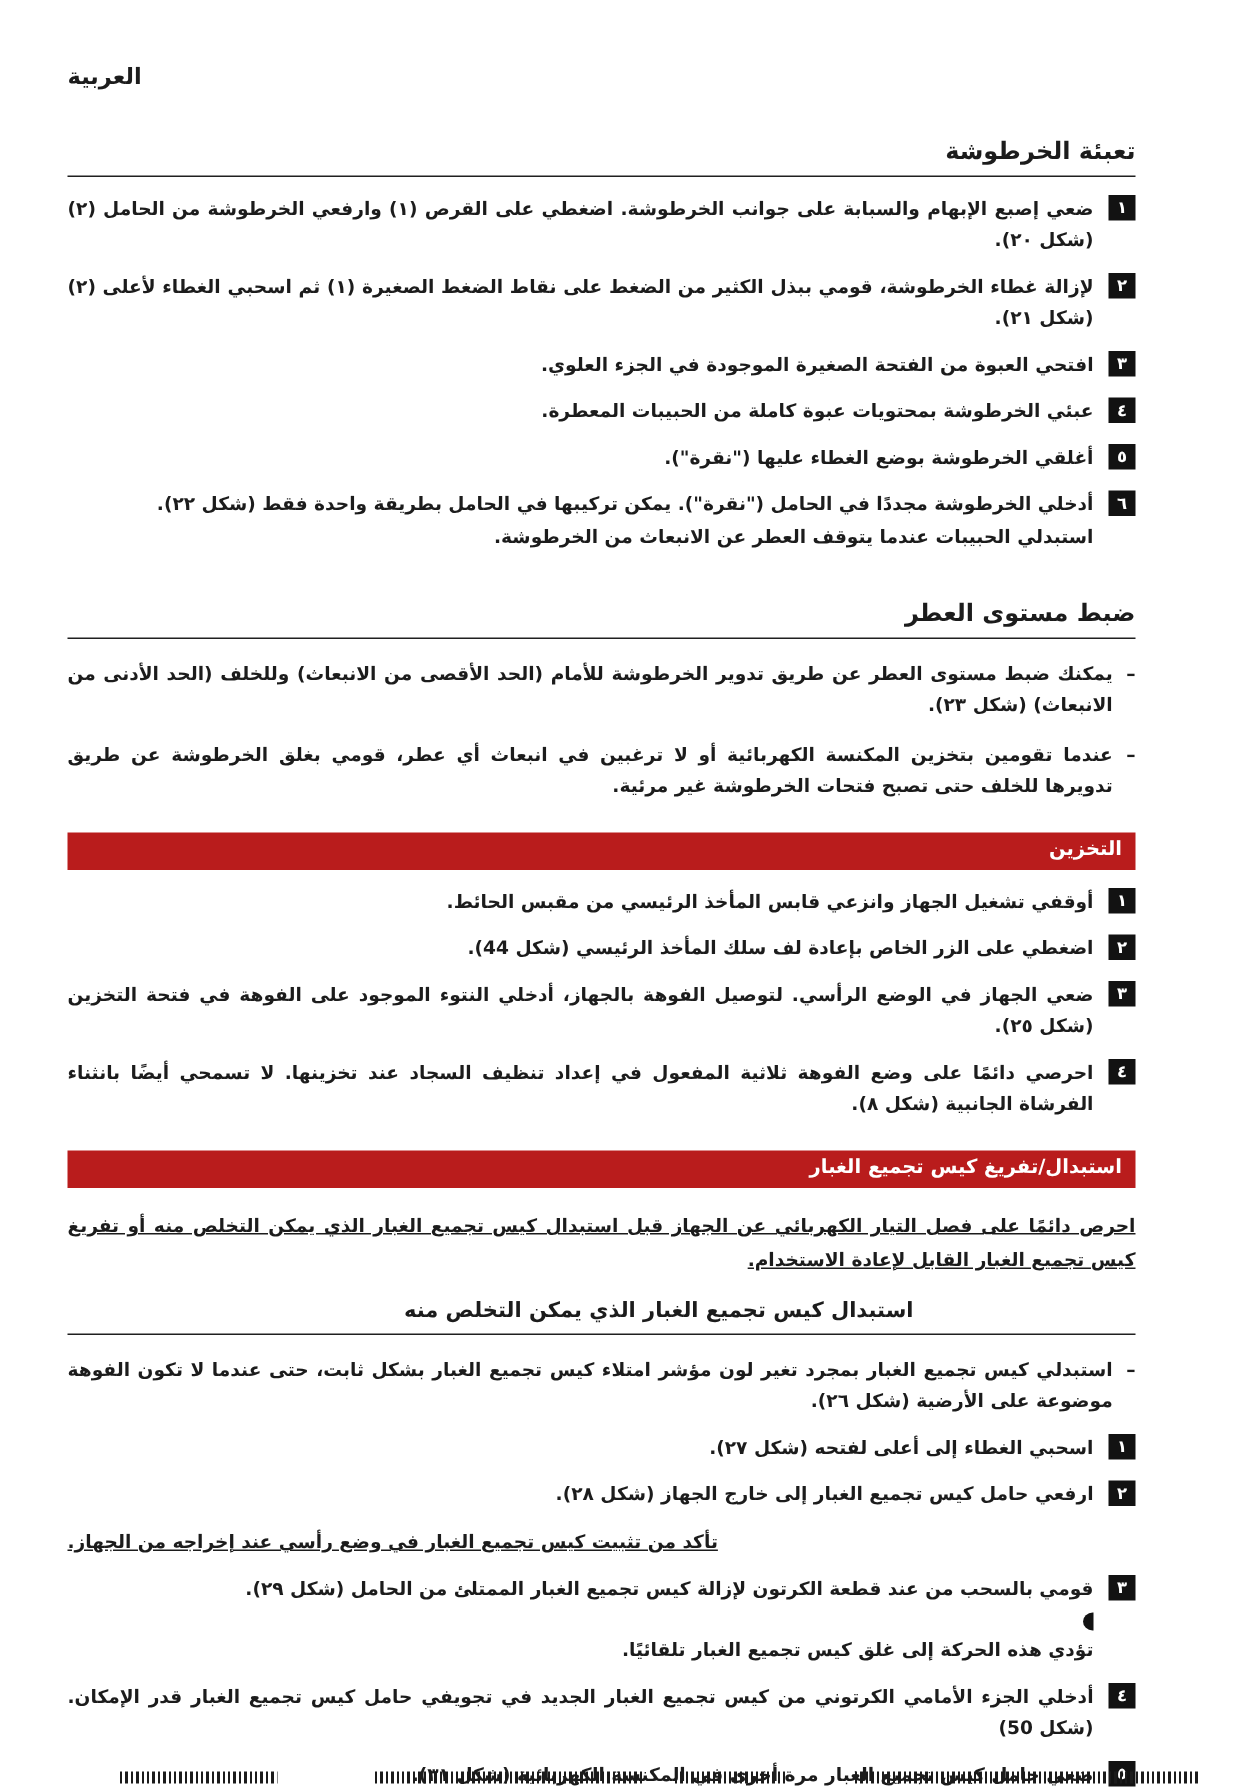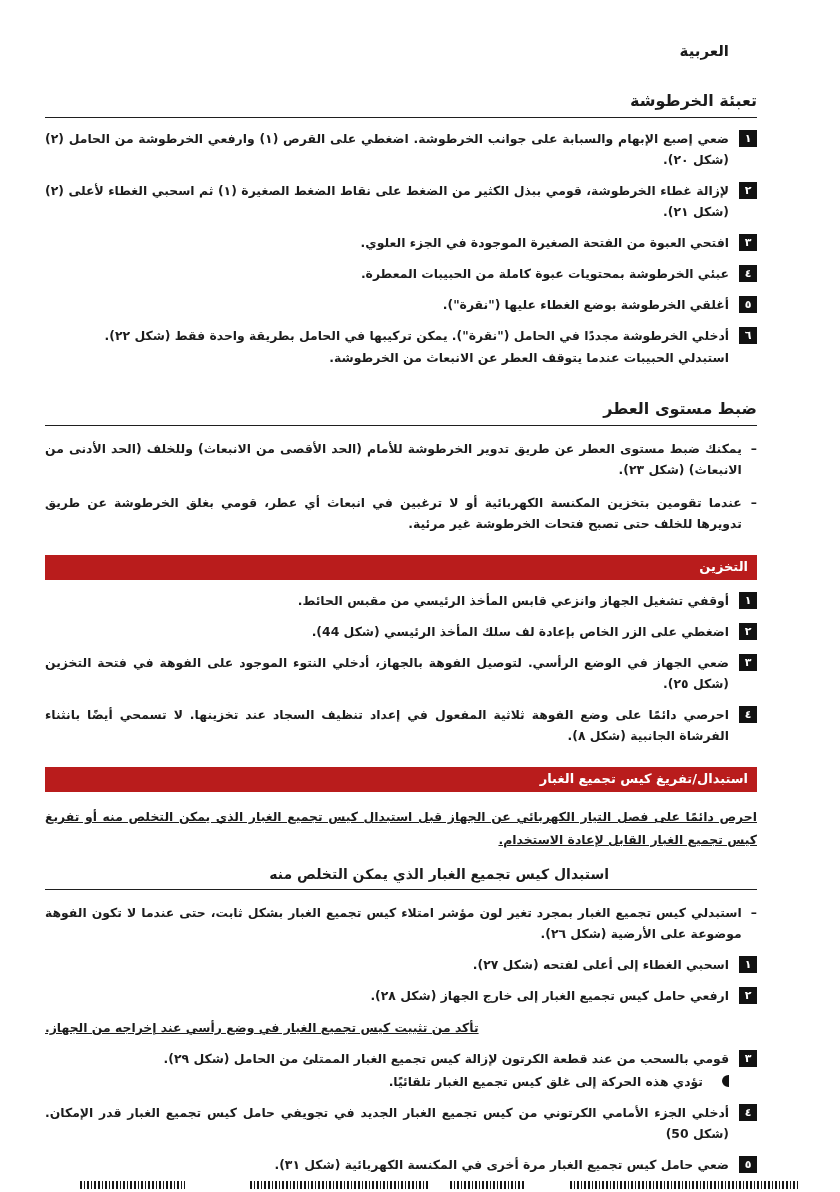--- a/index.html
+++ b/index.html
@@ -1,20 +1,20 @@
 <!DOCTYPE html>
 <html lang="ar" dir="rtl"><head>
 <meta charset="utf-8">
 <style>
   html,body{margin:0;padding:0;background:#ffffff;}
   body{width:840px;height:1192px;font-family:"DejaVu Sans",sans-serif;color:#1c1c1c;}
   .page{position:relative;width:840px;height:1192px;overflow:hidden;direction:rtl;background:#fff;}
   .content{position:absolute;top:0;right:83px;width:712px;}
 
-  .lang-title{margin-top:42px;padding-left:0;padding-right:28px;font-size:15px;font-weight:bold;text-align:right;}
+  .lang-title{margin-top:42px;padding-left:0;padding-right:28px;font-size:15px;font-weight:bold;text-align:left;}
 
   .sec-heading{margin-top:31px;font-size:16px;font-weight:bold;text-align:right;
     padding-bottom:7px;border-bottom:1.6px solid #1f1f1f;}
 
   .step{display:flex;align-items:flex-start;gap:10px;margin-top:10px;}
   .badge{flex:0 0 auto;width:18px;height:17px;margin-top:2px;background:#121212;color:#ffffff;
     font-size:11px;font-weight:bold;display:flex;align-items:center;justify-content:center;line-height:1;}
   .step-body{flex:1;min-width:0;}
   .btxt{font-size:12.4px;font-weight:bold;line-height:21px;text-align:justify;text-align-last:right;}
   .cont{margin-top:1px;}
@@ -29,21 +29,21 @@
   .warning{margin-top:13px;font-size:12.4px;font-weight:bold;line-height:23px;
     text-align:justify;text-align-last:right;text-decoration:underline;}
 
   .sub-sec{margin-top:15px;font-size:14px;font-weight:bold;text-align:right;
     padding-bottom:7px;border-bottom:1.4px solid #1f1f1f;}
   .ind150{padding-right:148px;}
 
   .caution{margin-top:11px;font-size:12.4px;font-weight:bold;line-height:21px;
     text-align:left;text-decoration:underline;}
 
-  .substep{display:flex;align-items:flex-start;gap:19px;margin-top:2px;}
+  .substep{display:flex;align-items:flex-start;gap:2px;margin-top:2px;flex-direction:column;}
   .half-circle{flex:0 0 auto;width:7px;height:12px;margin-top:4px;background:#121212;
     border-radius:7px 0 0 7px / 6.5px 0 0 6.5px;}
 
   .note-line{margin-top:13px;padding-right:84px;font-size:12.4px;font-weight:bold;
     line-height:21px;text-align:right;}
 
   .strip{position:absolute;bottom:3px;right:40px;left:40px;height:9px;
     display:flex;gap:0;align-items:flex-end;}
   .seg{height:8px;
     background:

